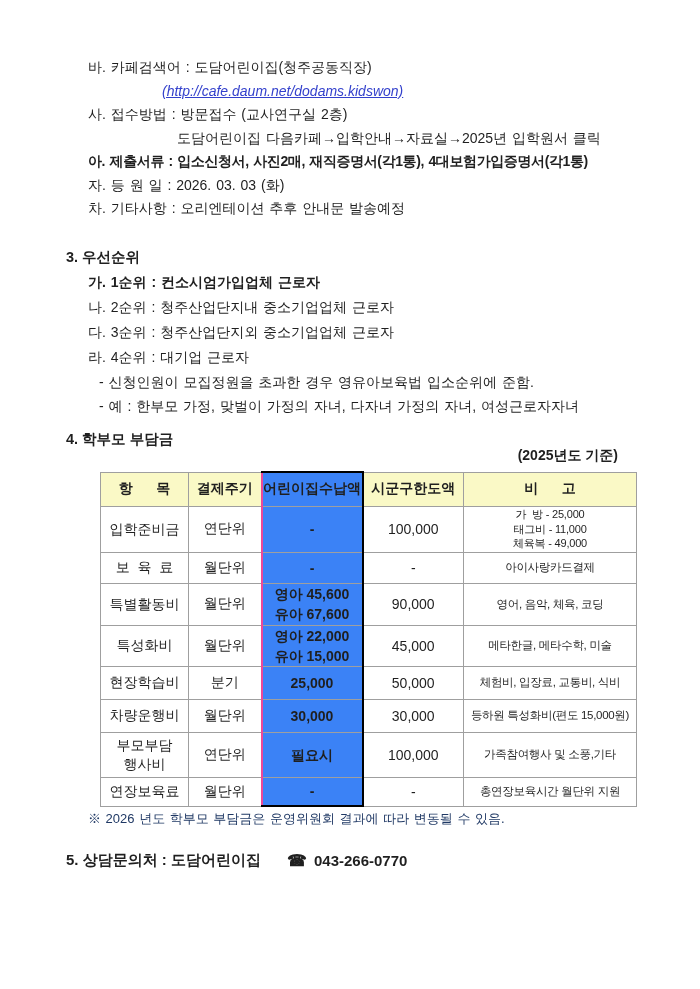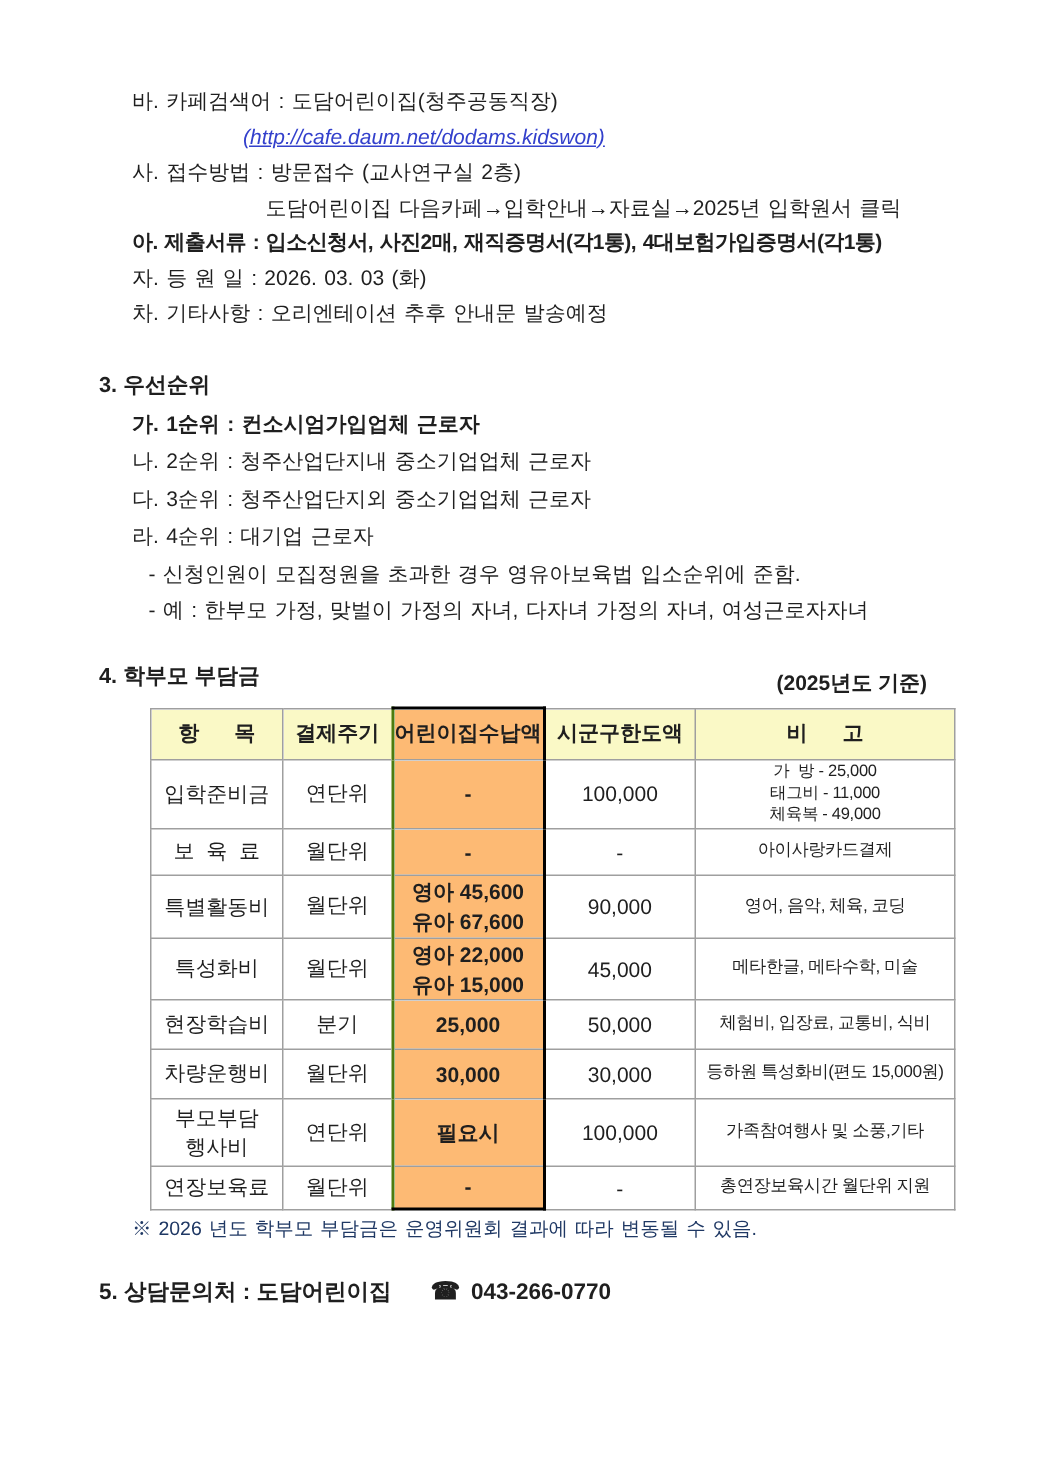--- a/index.html
+++ b/index.html
@@ -13,31 +13,31 @@
   .ind1 { margin-left:74px;font-style:italic; }
   .ind2 { margin-left:89px; }
   .tight { letter-spacing:-0.4px; }
   a.link { color:#3340CC; text-decoration:underline; display:block; }
 
   .sec3 { position:absolute; top:244px; left:66px; }
   .sec-heading { font-size:14.5px; font-weight:bold; height:26px; line-height:26px; white-space:pre; }
   .sec3 .pline { margin-left:22px; font-size:14px; height:24.9px; line-height:24.9px; white-space:pre; word-spacing:1px; }
   .sec3 .dash { margin-left:33px; }
 
-  .sec4-heading { position:absolute; top:438px; left:66px; }
+  .sec4-heading { position:absolute; top:426px; left:66px; }
   .caption { position:absolute; top:447px; left:82px; width:536px; text-align:right;
              font-size:14px; font-weight:bold; white-space:pre; }
 
   table.fees { position:absolute; top:471px; left:100px; width:536px;
                border-collapse:collapse; table-layout:fixed; }
   .fees th, .fees td { border:1px solid #9f9f9f; text-align:center; vertical-align:middle;
                        padding:0; overflow:hidden; }
   .fees thead th { background:#FAF9C6; font-weight:bold; font-size:14px; white-space:pre; }
-  .fees .em { background:#fdba74; font-weight:bold;
-              border-left:2px solid #4d7c0f; border-right:2px solid #000; }
+  .fees .em { background:#3b82f6; font-weight:bold;
+              border-left:2px solid #ec4899; border-right:2px solid #000; }
   .fees thead .em { border-top:2px solid #000; }
   .fees tr.last .em { border-bottom:2px solid #000; }
   .fees td { font-size:14px; white-space:pre-wrap; }
   .fees td.item { line-height:1.3; }
   .fees td.fee { line-height:20px; }
   .fees td.note { font-size:11.5px; letter-spacing:-0.3px; line-height:1.3; }
   .fees td.note-sm { font-size:11px; letter-spacing:-0.2px; line-height:1.35; }
 
   .footnote { position:absolute; top:810px; left:88px; color:#1F3864;
               font-weight:normal; font-size:13px; white-space:pre; word-spacing:1px; }

